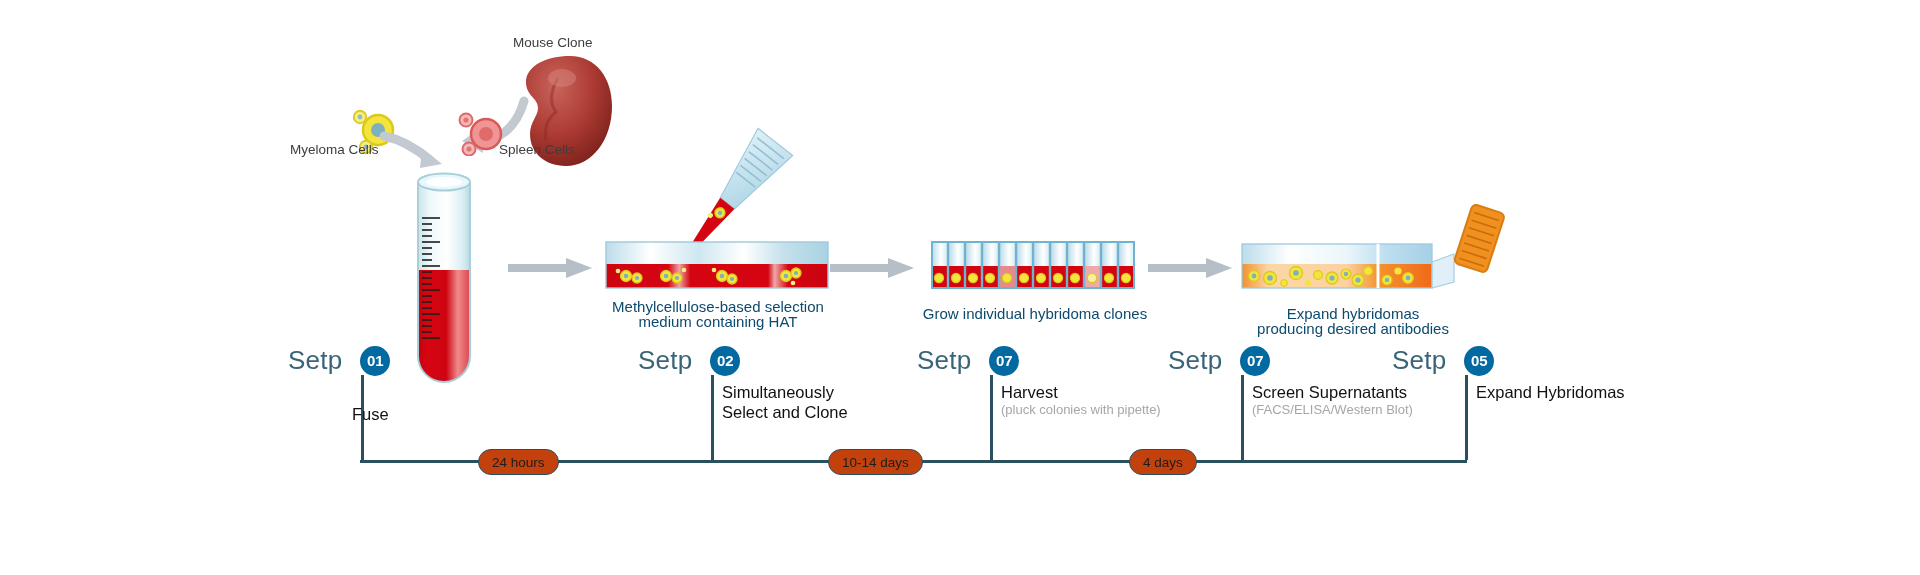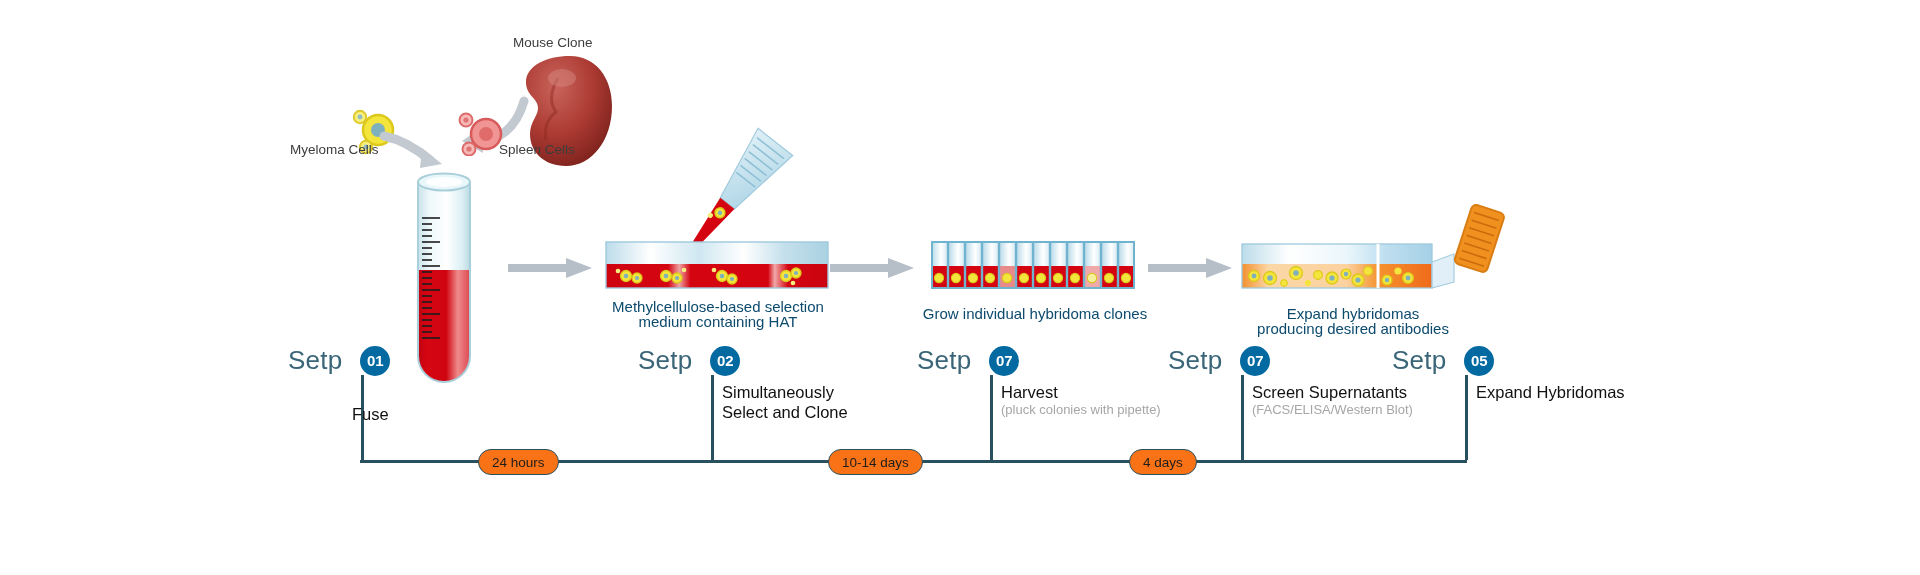--- a/index.html
+++ b/index.html
@@ -16,21 +16,21 @@
   .badge{width:30px;height:30px;border-radius:50%;background:#0369a1;color:#fff;
          font-size:15px;font-weight:bold;display:flex;align-items:center;justify-content:center;}
   .stem{position:absolute;width:2.5px;background:#28505f;}
 
   .desc{position:absolute;}
   .desc .d1{color:#111;font-size:16.5px;line-height:20px;white-space:nowrap;}
   .desc .d2{color:#a6a6a6;font-size:13px;line-height:16px;white-space:nowrap;}
 
   
   .tl-line{position:absolute;height:2.5px;background:#28505f;}
-  .pill{position:absolute;height:24px;border:1.6px solid #28505f;border-radius:13px;background:#f97316;
+  .pill{position:absolute;height:24px;border:1.6px solid #28505f;border-radius:13px;background:#c2410c;
         display:flex;align-items:center;justify-content:center;color:#1d1d1d;font-size:13.5px;padding:0 13px;}
 
   
   .arrow{position:absolute;}
 
   
   .tube-wrap{position:absolute;}
 
   
   .dish{position:absolute;}

